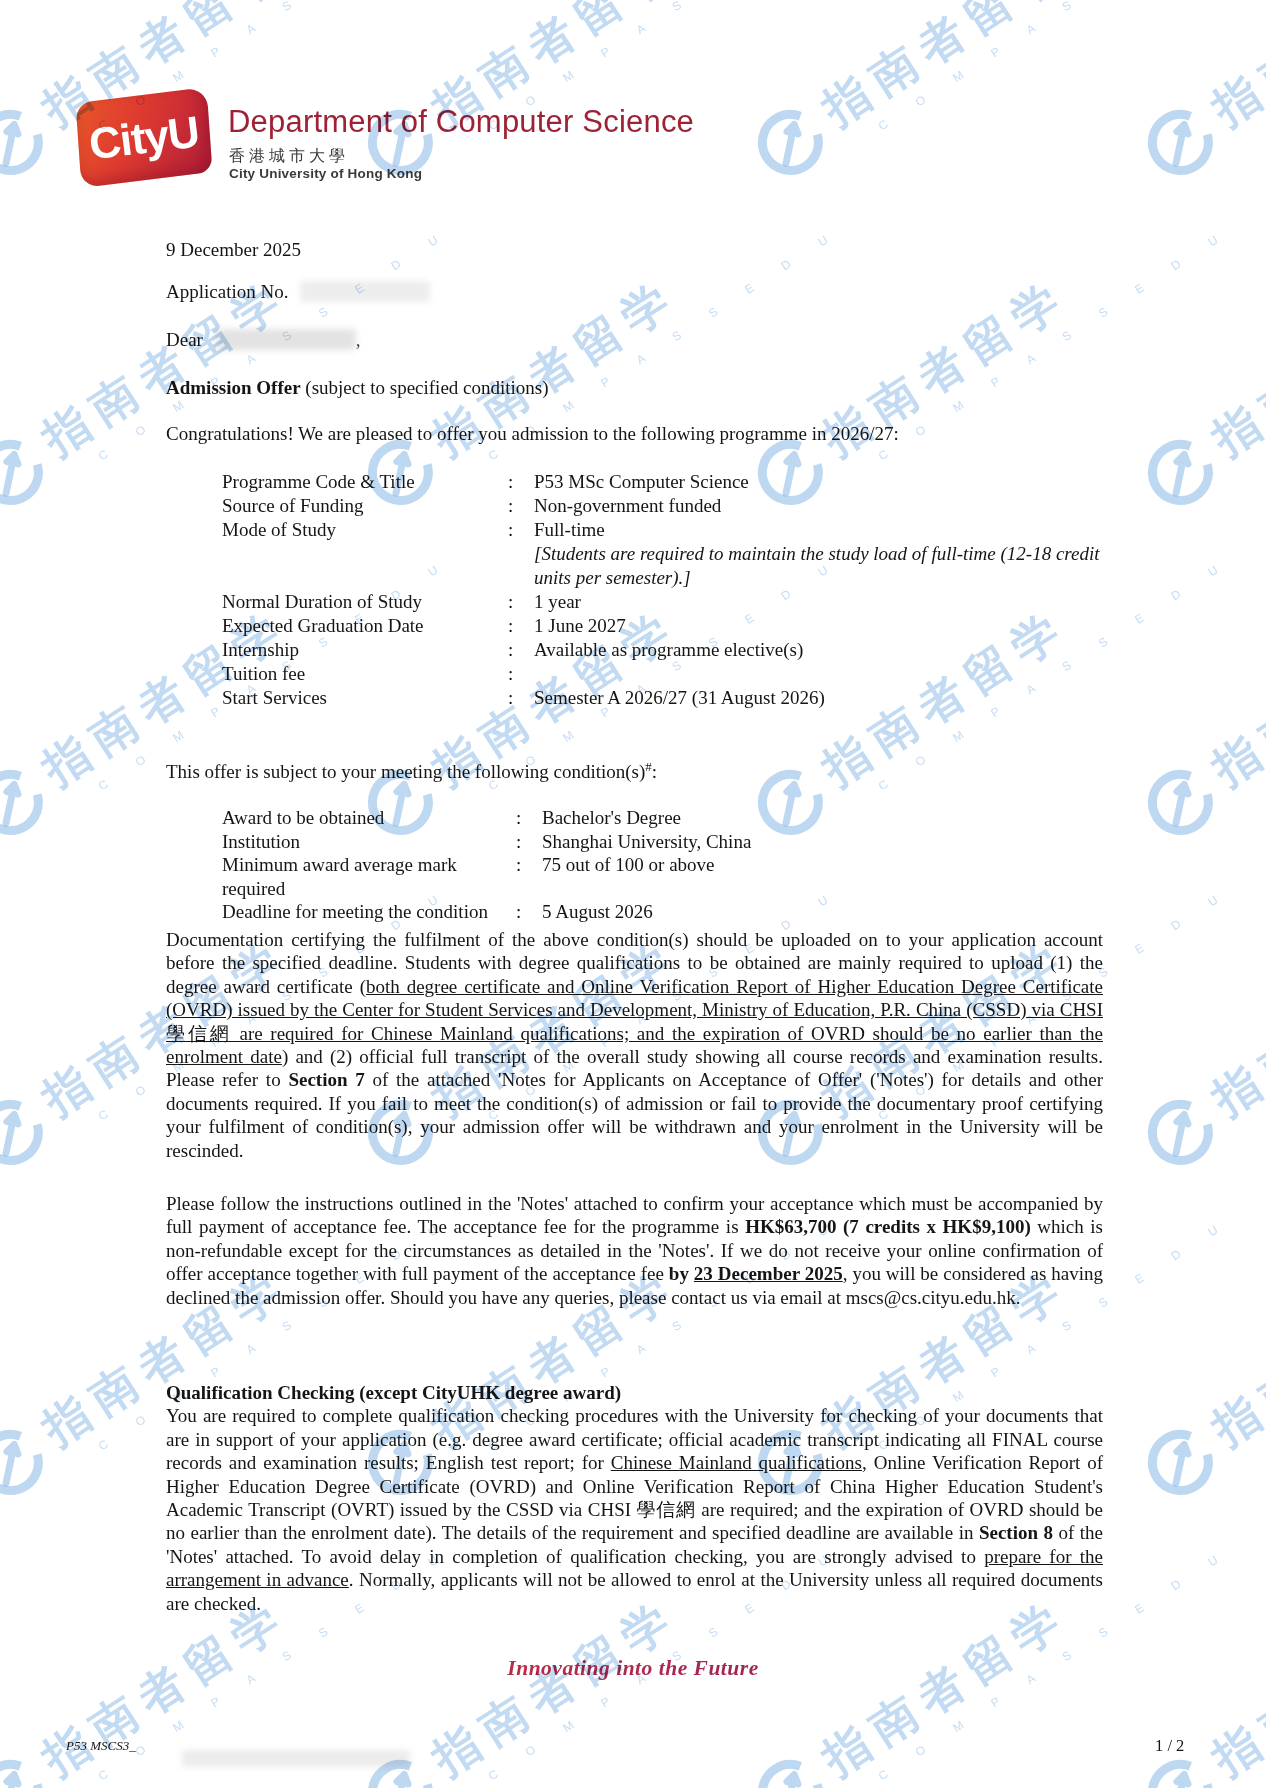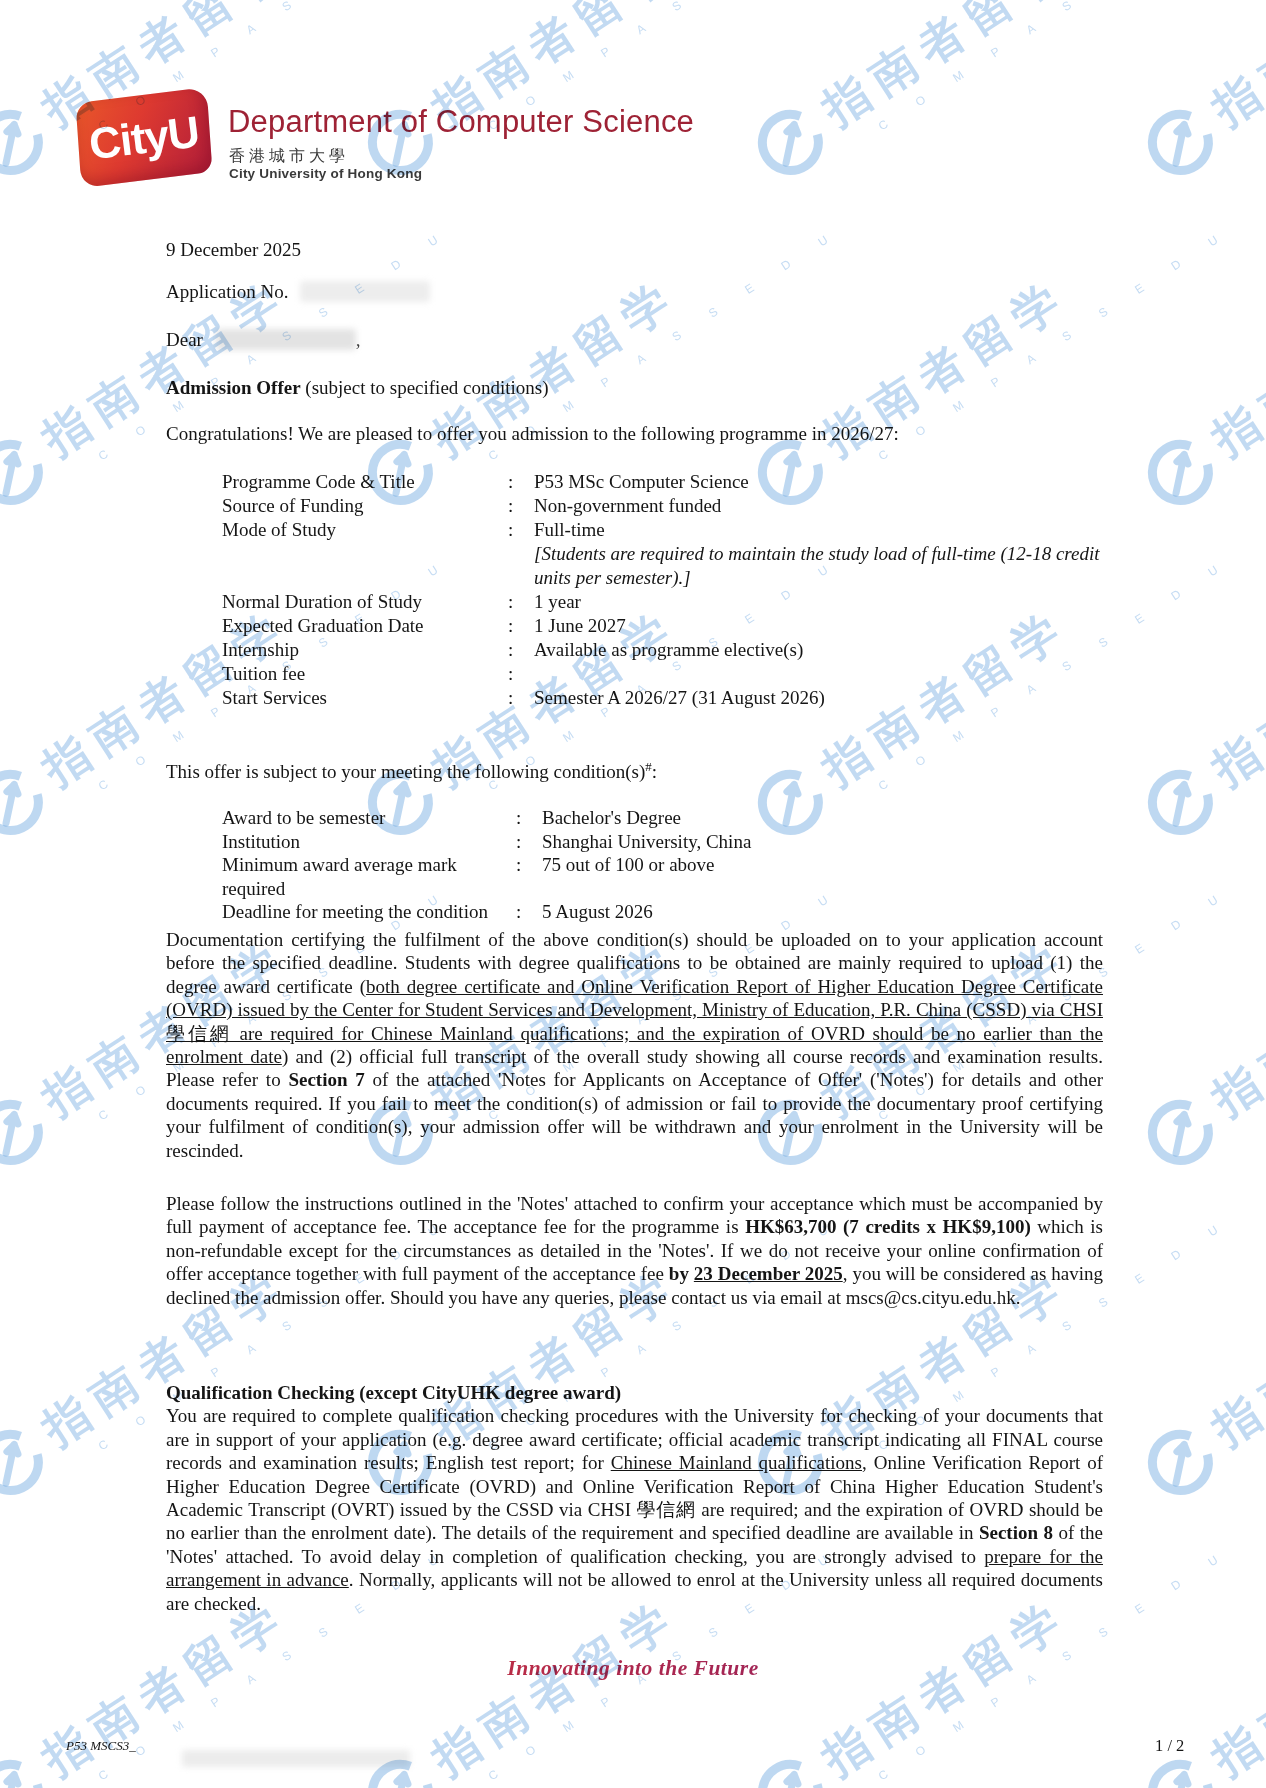--- a/index.html
+++ b/index.html
@@ -163,21 +163,21 @@
         <div class="tbl-label">Start Services</div>
         <div class="tbl-colon">:</div>
         <div class="tbl-value"><span>Semester A 2026/27 (31 August 2026)</span></div>
       </div>
     </div>
 
   <div class="block" style="top:760px"><span>This offer is subject to your meeting the following condition(s)</span><sup>#</sup><span>:</span></div>
 
   <div class="block tbl2" style="top:806px">
       <div class="tbl-row">
-        <div class="tbl-label">Award to be semester</div>
+        <div class="tbl-label">Award to be obtained</div>
         <div class="tbl-colon">:</div>
         <div class="tbl-value"><span>Bachelor's Degree</span></div>
       </div>
       <div class="tbl-row">
         <div class="tbl-label">Institution</div>
         <div class="tbl-colon">:</div>
         <div class="tbl-value"><span>Shanghai University, China</span></div>
       </div>
       <div class="tbl-row">
         <div class="tbl-label">Minimum award average mark required</div>

